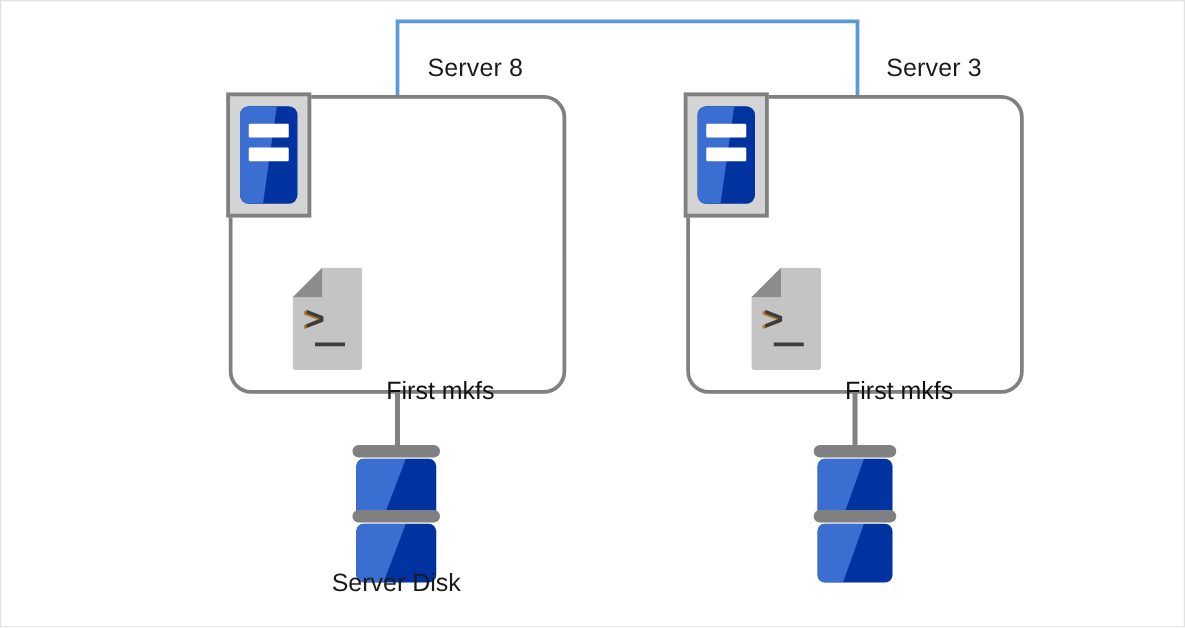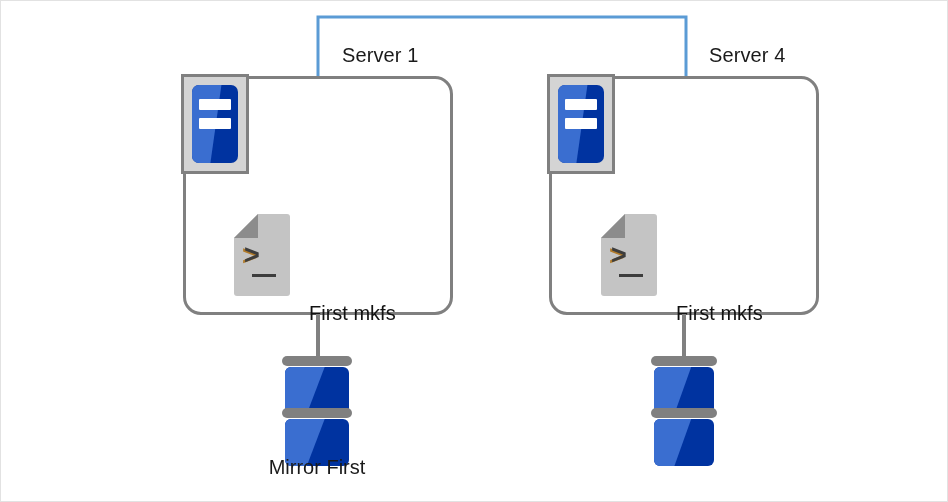--- a/index.html
+++ b/index.html
@@ -174,21 +174,21 @@
 </style>
 </head>
 <body>
 
 <div id="canvas">
 
   <svg class="netlink" viewBox="0 0 946 500" width="946" height="500">
     <polyline points="317,77 317,16 685,16 685,77" fill="none" stroke="#5b9bd5" stroke-width="3"></polyline>
   </svg>
 
-  <div class="server-label" style="left:341px; top:43px;">Server 1</div>
+  <div class="server-label" style="left:341px; top:43px;">Server 8</div>
 
   <div class="server-box" style="left:182px; top:75px; width:270px; height:239px;"></div>
 
   <div class="server-icon" style="left:180px; top:73px;">
     <div class="chassis">
       <div class="lit"></div>
       <div class="bar b1"></div>
       <div class="bar b2"></div>
     </div>
   </div>
@@ -208,23 +208,23 @@
     <div class="platter-bar" style="top:0px;"></div>
     <div class="platter" style="top:11px;">
       <div class="lit"></div>
     </div>
     <div class="platter-bar" style="top:52px;"></div>
     <div class="platter" style="top:63px;">
       <div class="lit"></div>
     </div>
   </div>
 
-  <div class="disk-label" style="left:216px; top:455px; width:200px;">Mirror First</div>
-
-  <div class="server-label" style="left:708px; top:43px;">Server 4</div>
+  <div class="disk-label" style="left:216px; top:455px; width:200px;">Server Disk</div>
+
+  <div class="server-label" style="left:708px; top:43px;">Server 3</div>
 
   <div class="server-box" style="left:548px; top:75px; width:270px; height:239px;"></div>
 
   <div class="server-icon" style="left:546px; top:73px;">
     <div class="chassis">
       <div class="lit"></div>
       <div class="bar b1"></div>
       <div class="bar b2"></div>
     </div>
   </div>

